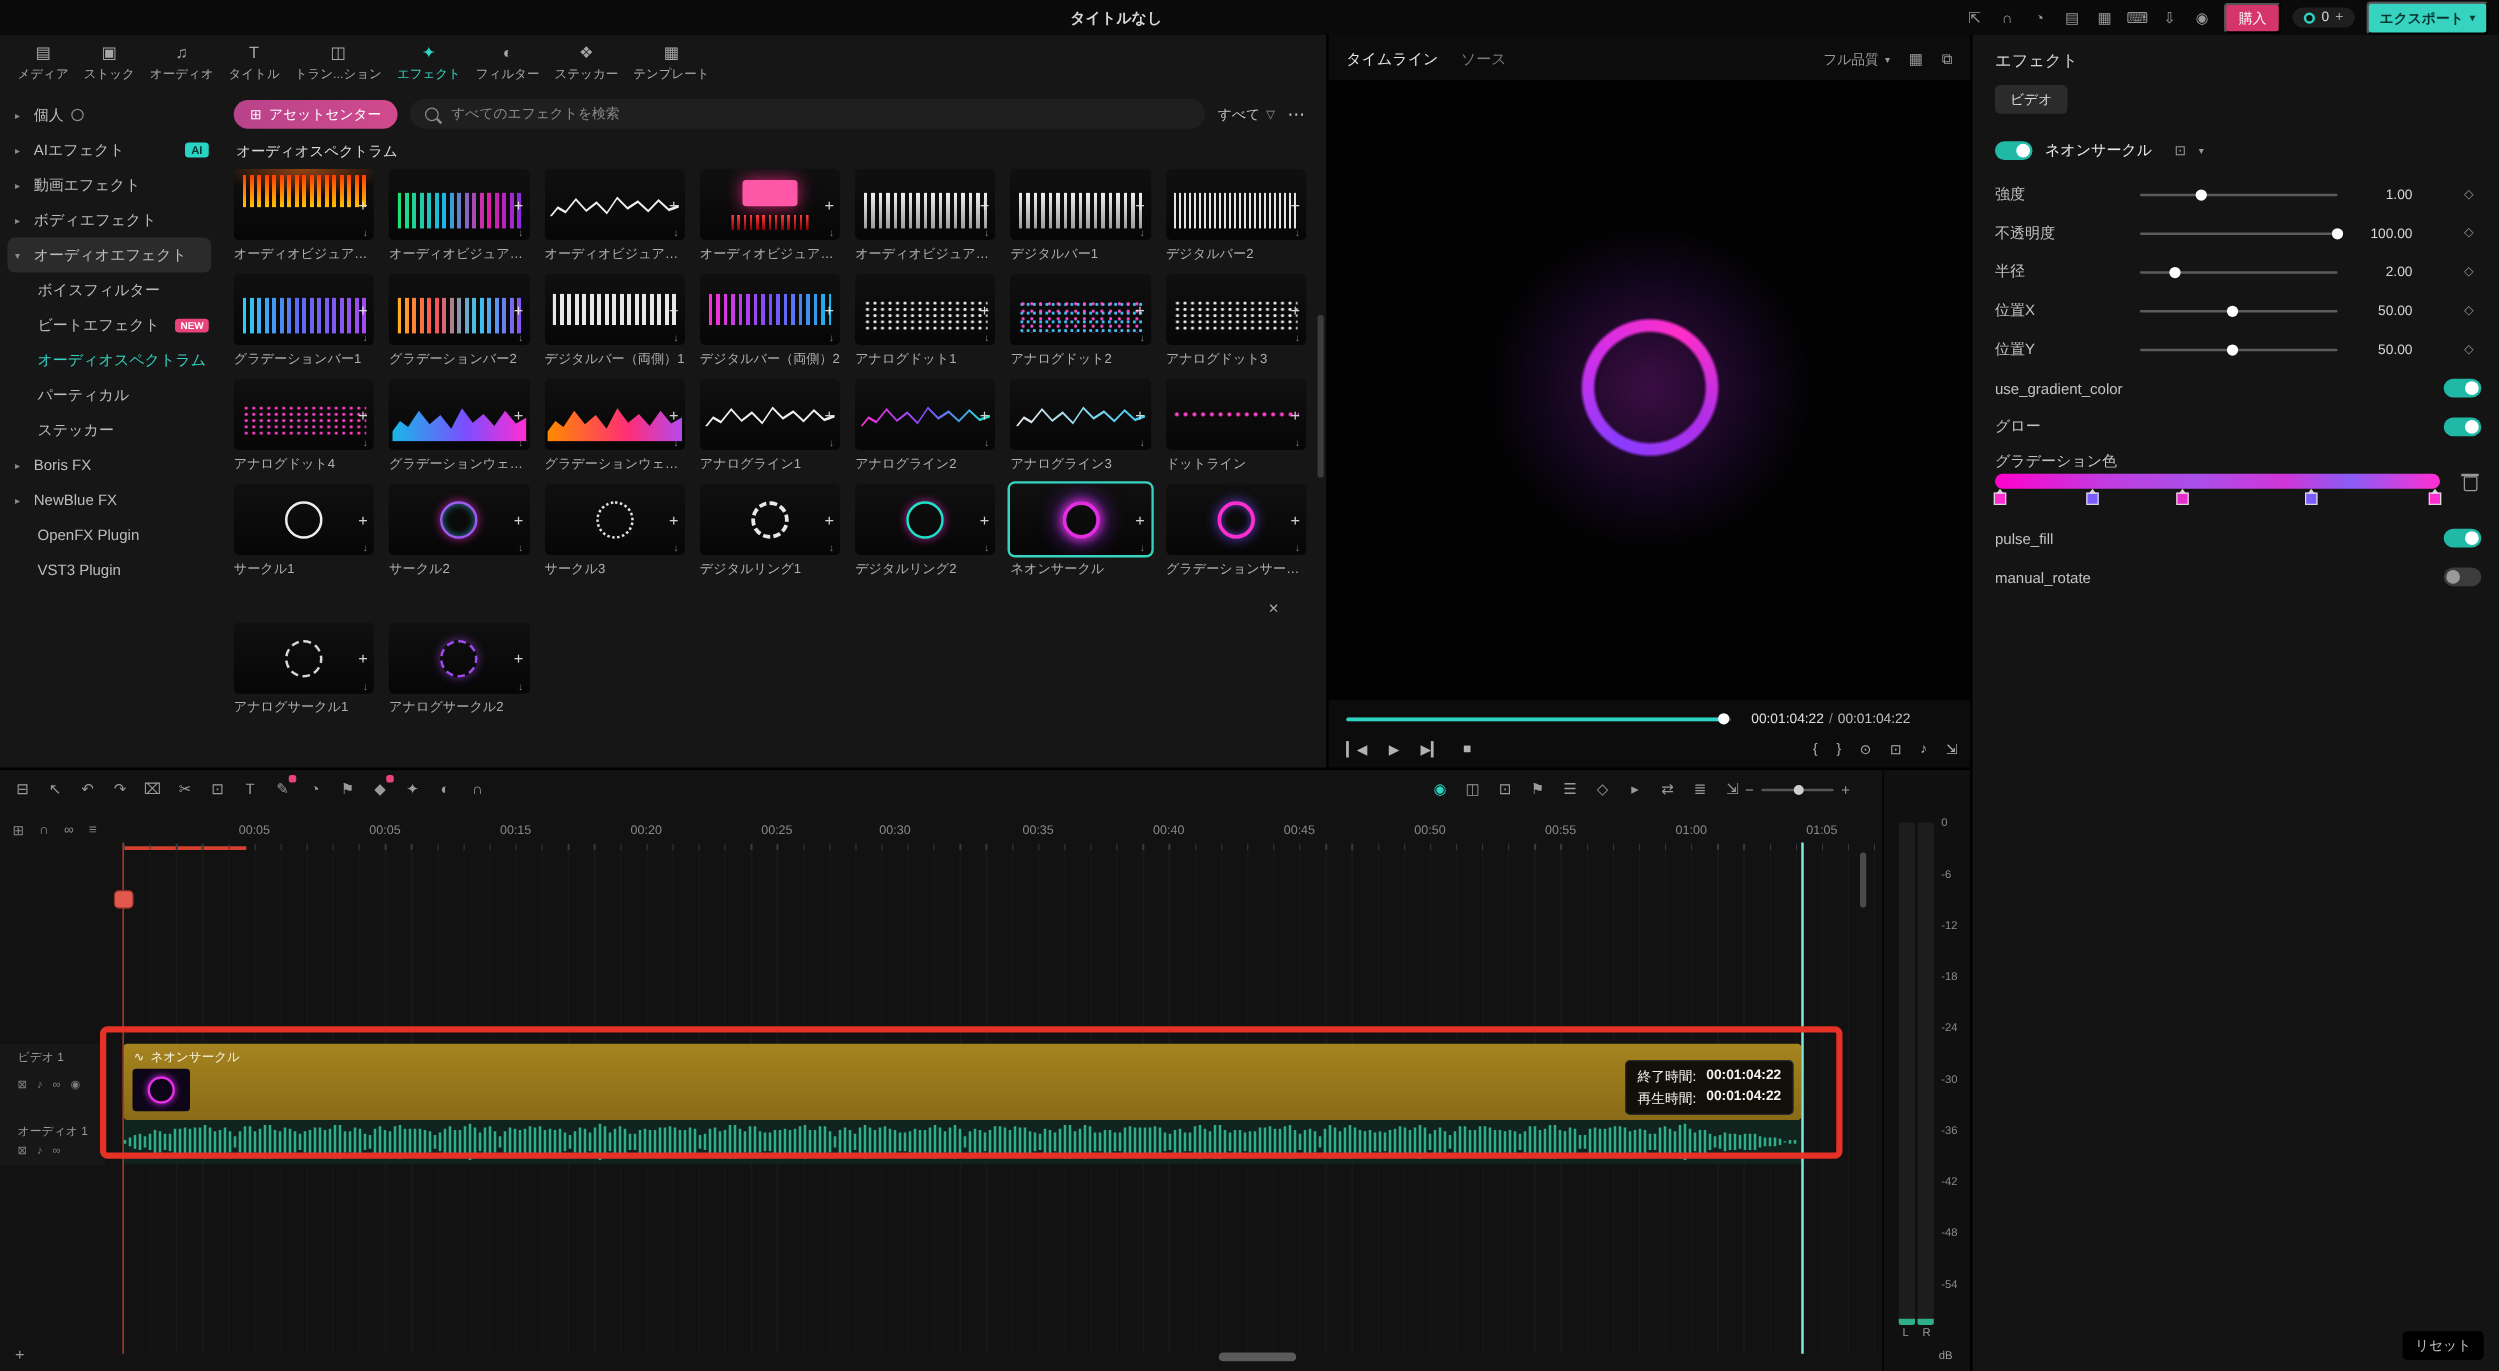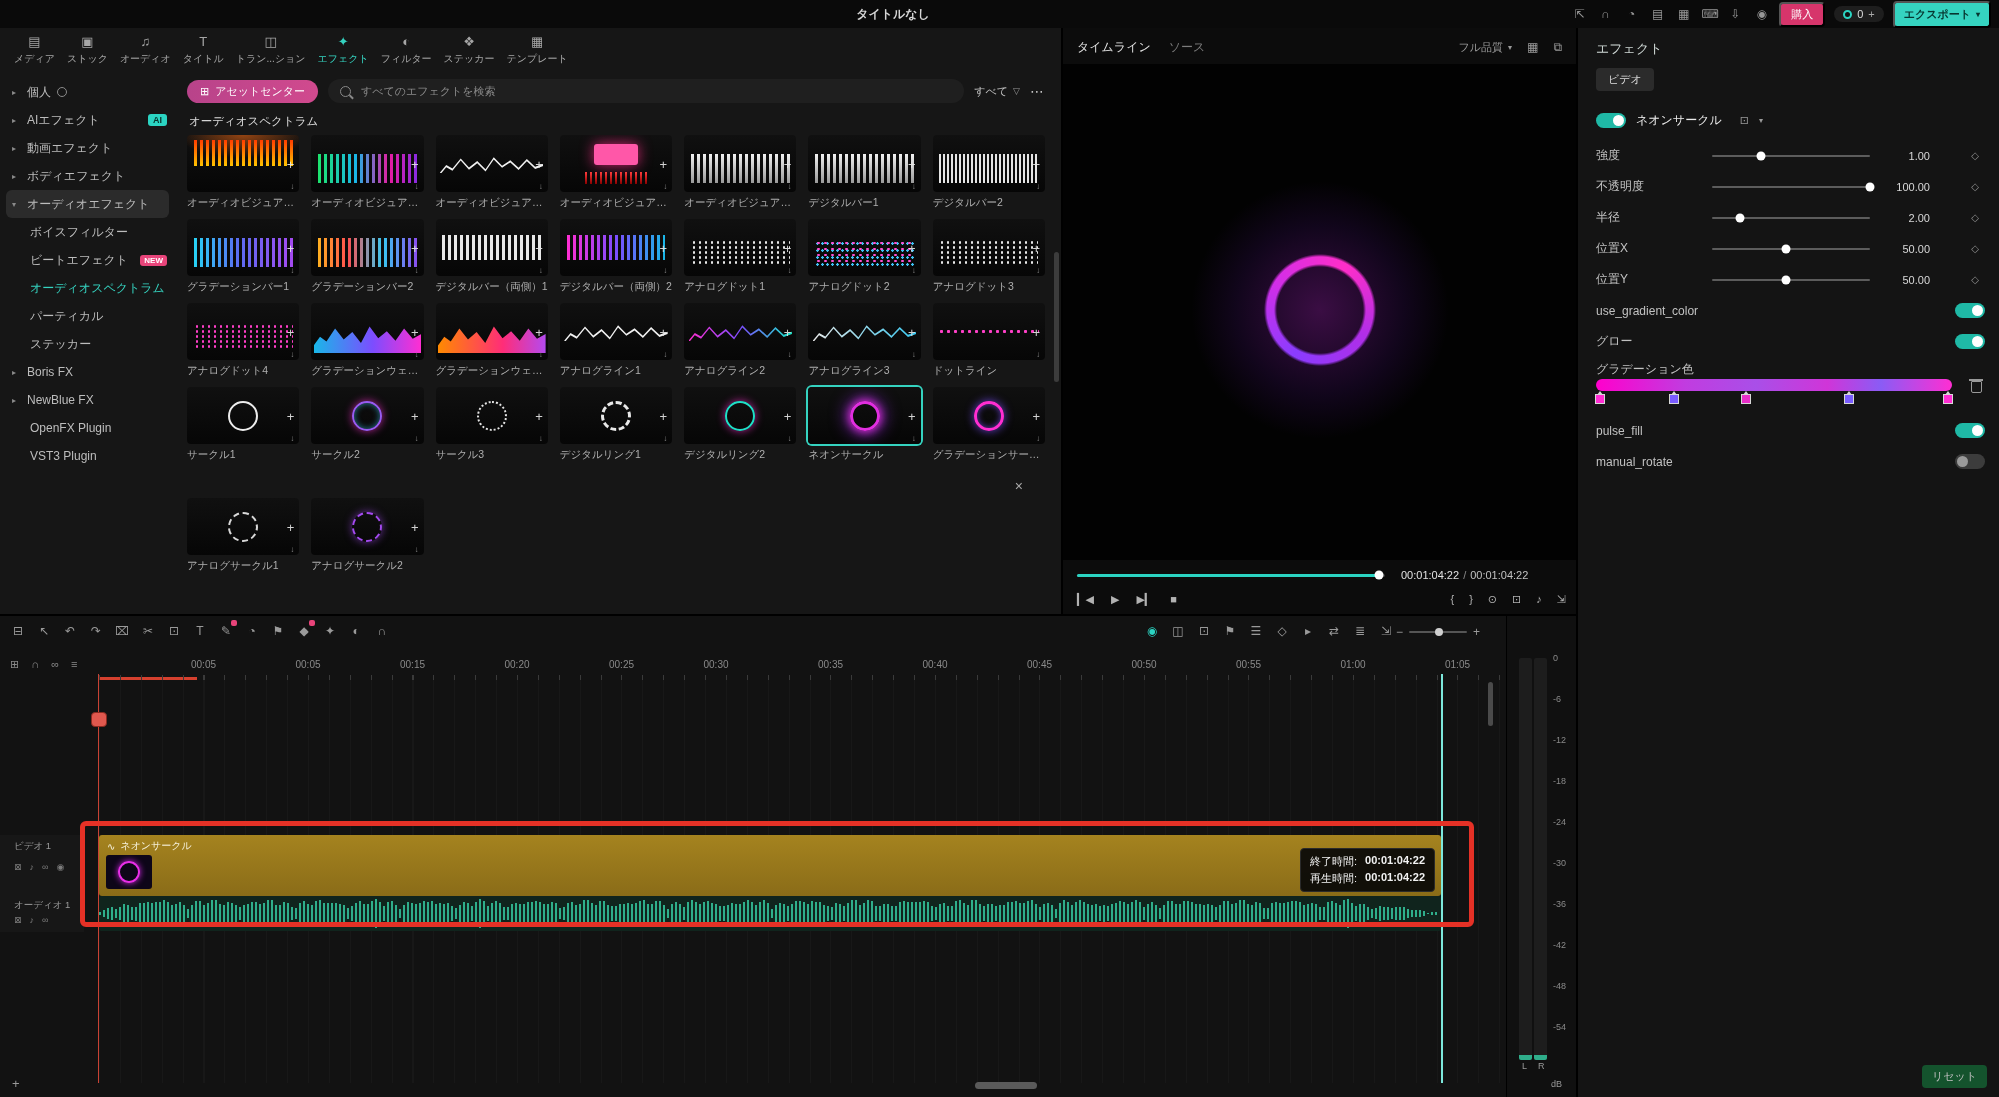--- a/index.html
+++ b/index.html
@@ -180,21 +180,21 @@
   .kf{position:absolute;right:6px;font-size:10px;color:#8f8f8f;}
   .pr-grad{height:58px;display:block;}
   .pr-grad .plab{display:block;padding-top:4px;}
   .grad-bar{position:absolute;left:0;top:22px;width:356px;height:12px;border-radius:6px;
     background:linear-gradient(90deg,#ff00cc,#c13ce0 25%,#a94fe8 45%,#d035d8 65%,#8a5cf5 80%,#ff2ed2 100%);}
   .stop{position:absolute;top:15px;width:8px;height:8px;border:1px solid #d8d8d8;transform:translateX(-50%);box-sizing:content-box;}
   .stop::before{content:"";position:absolute;left:50%;top:-4px;transform:translateX(-50%);
     border-left:3px solid transparent;border-right:3px solid transparent;border-bottom:4px solid #d8d8d8;}
   .trash-icon{position:absolute;right:3px;top:24px;width:9px;height:10px;border:1px solid #999;border-radius:1px 1px 2px 2px;}
   .trash-icon::before{content:"";position:absolute;left:-3px;top:-3px;width:14px;height:1.5px;background:#999;}
-  .reset-btn{position:absolute;right:12px;bottom:9px;background:#14532d;color:#c0c0c0;font-size:11px;padding:4px 10px;border-radius:4px;border:none;margin-top:32px;}
+  .reset-btn{position:absolute;right:12px;bottom:9px;background:#000000;color:#c0c0c0;font-size:11px;padding:4px 10px;border-radius:4px;border:none;margin-top:32px;}
 
   
   .timeline-panel{position:absolute;left:0;top:616px;width:1576px;height:481px;background:#121212;}
   .tlt-left{position:absolute;left:10px;top:8px;display:flex;gap:10px;}
   .tlt-icon{width:16px;text-align:center;font-size:12px;color:#9a9a9a;position:relative;}
   .tlt-icon.badged::after{content:"";position:absolute;right:-3px;top:-4px;width:6px;height:6px;border-radius:2px;background:#e8447a;}
   .tlt-icon.active{color:#2bd4c2;}
   .tlt-tools{position:absolute;left:1144px;top:8px;display:flex;gap:10px;}
   .tlt-zoom{position:absolute;left:1396px;top:9px;display:flex;align-items:center;gap:6px;color:#9a9a9a;font-size:12px;}
   .zoom-track{position:relative;width:58px;height:2px;background:#555;border-radius:1px;}

